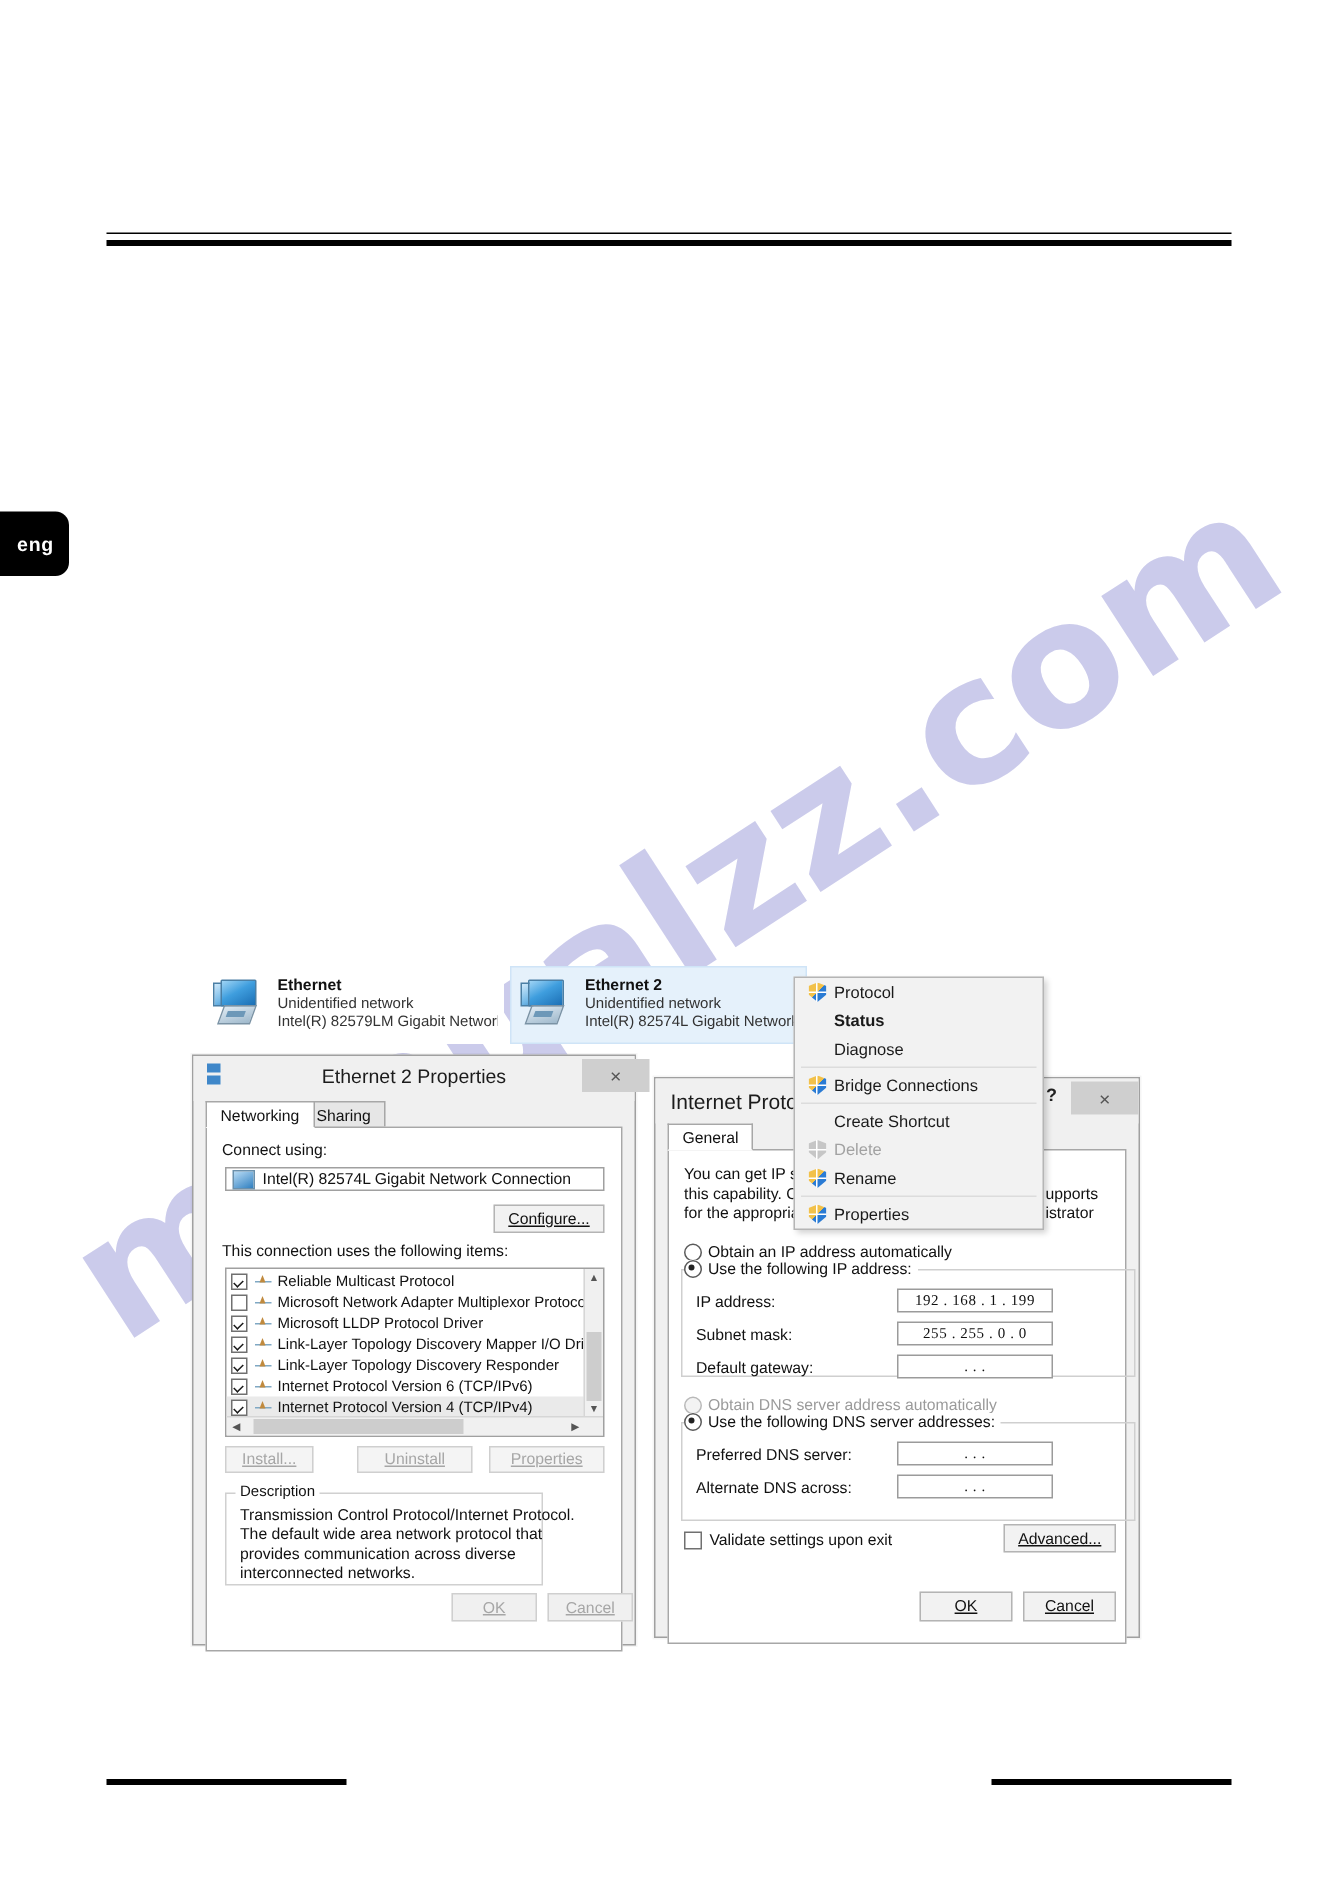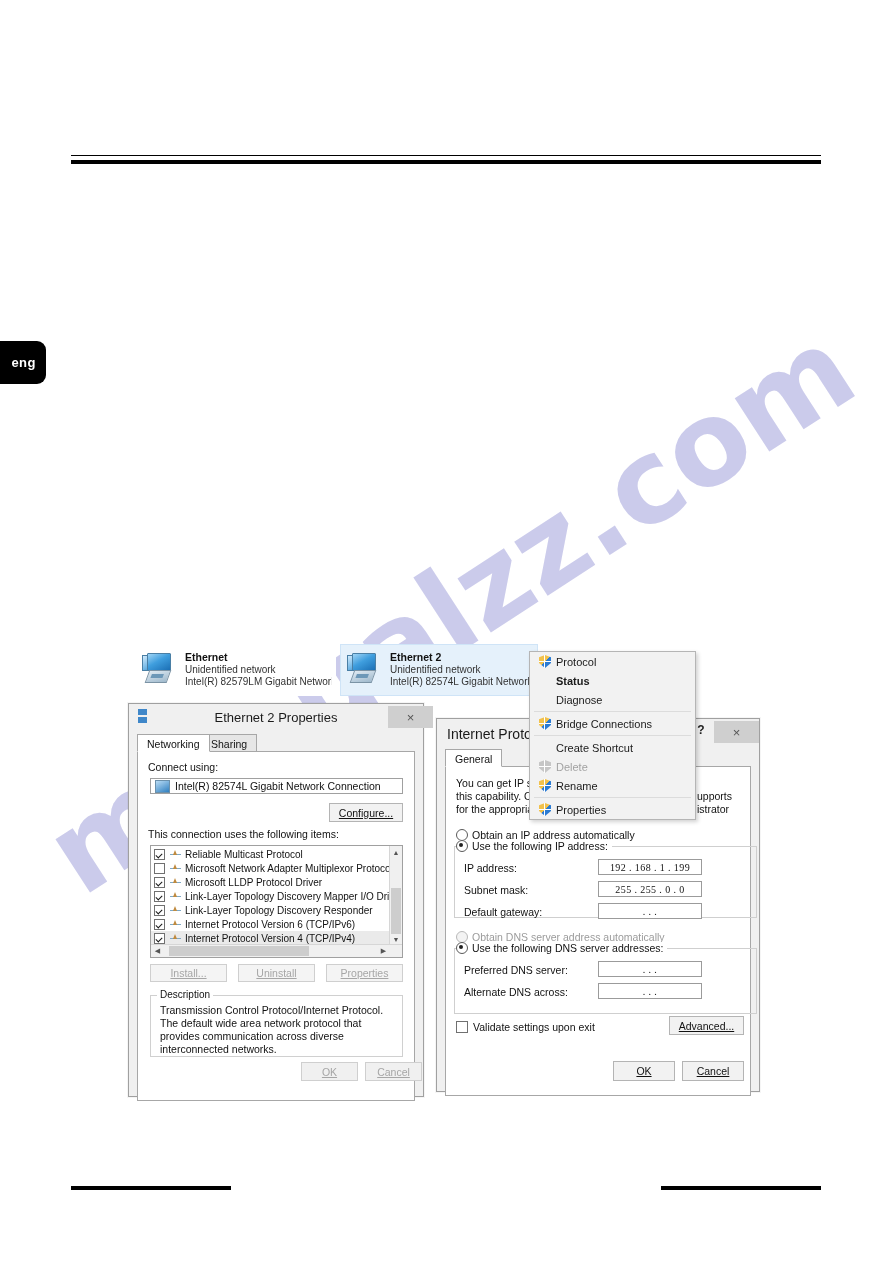--- a/index.html
+++ b/index.html
@@ -263,25 +263,25 @@
             <div class="thumb"></div>
             <div class="ar" style="bottom:0;">▼</div>
           </div>
           <div class="hscroll">
             <div class="ar" style="left:0;">◀</div>
             <div class="thumb"></div>
             <div class="ar" style="right:12px;">▶</div>
           </div>
         </div>
 
-        <div class="pbtn dis" style="position:absolute;left:12px;top:212px;width:77px;height:18px;">Install...</div>
+        <div class="pbtn dis" style="position:absolute;left:12px;top:212px;width:59px;height:18px;">Install...</div>
         <div class="pbtn dis" style="position:absolute;left:100px;top:212px;width:77px;height:18px;">Uninstall</div>
         <div class="pbtn dis" style="position:absolute;left:188px;top:212px;width:77px;height:18px;">Properties</div>
 
-        <div class="group" style="left:12px;top:243px;width:253px;height:62px;">
+        <div class="group" style="left:12px;top:243px;width:212px;height:62px;">
           <div class="gtitle">Description</div>
           <div class="lbl" style="position:absolute;left:9px;top:8px;width:236px;line-height:13px;">Transmission Control Protocol/Internet Protocol. The default wide area network protocol that provides communication across diverse interconnected networks.</div>
         </div>
       </div>
 
       <div class="pbtn dis" style="position:absolute;left:172px;top:358px;width:57px;height:19px;background:#f0f0f0;">OK</div>
       <div class="pbtn dis" style="position:absolute;left:236px;top:358px;width:57px;height:19px;background:#f0f0f0;">Cancel</div>
     </div>
 
     <div class="dlg" style="left:308px;top:78px;width:322px;height:372px;">

